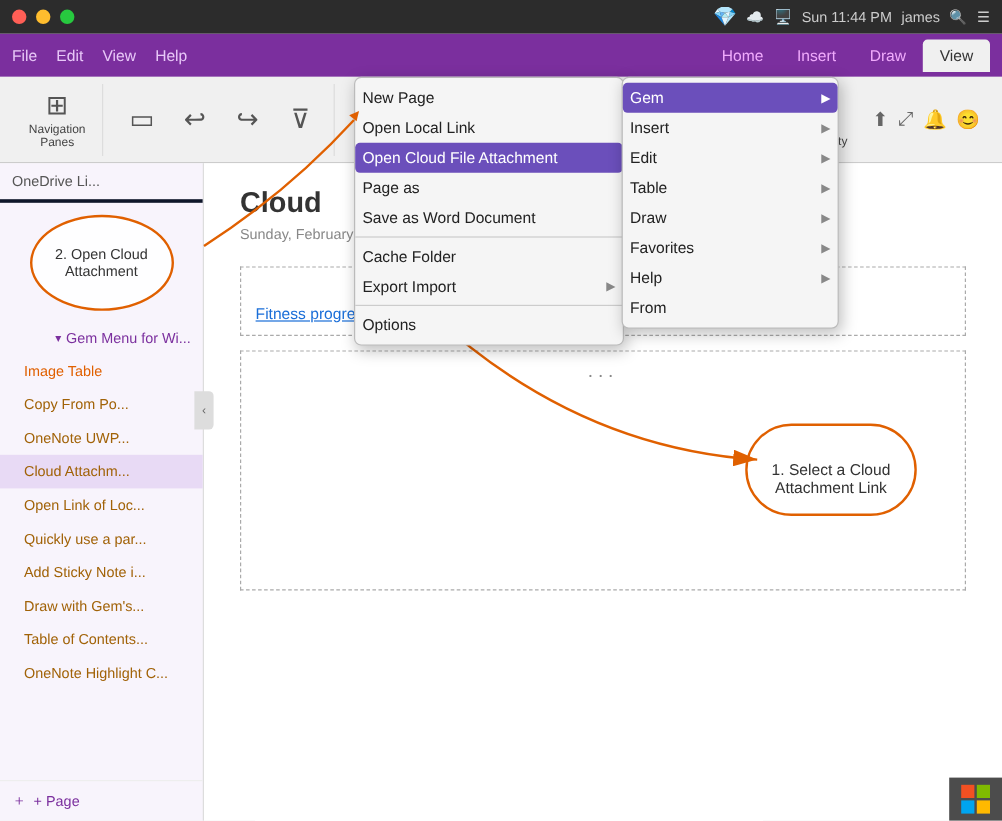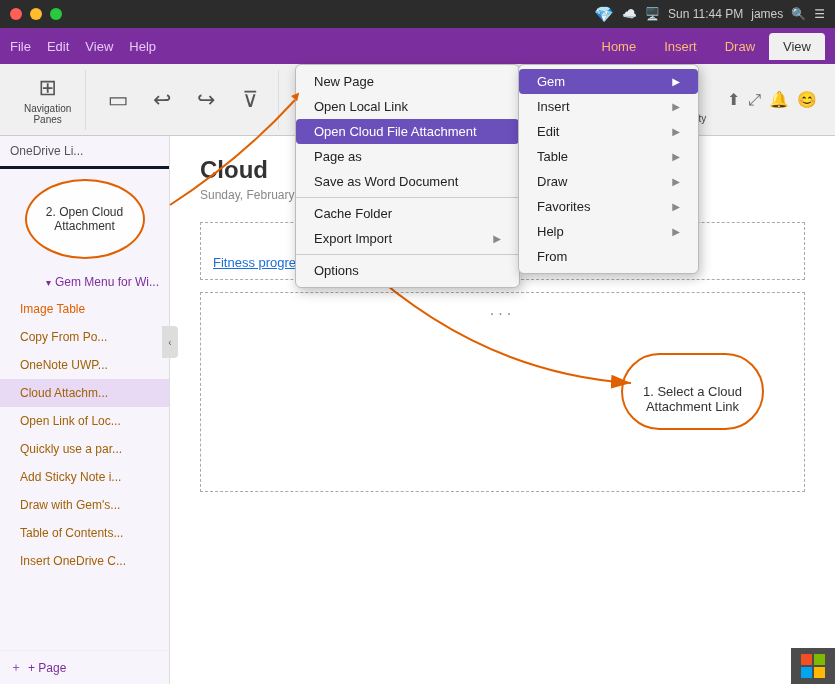--- a/index.html
+++ b/index.html
@@ -19,21 +19,21 @@
     .traffic-light { width: 12px; height: 12px; border-radius: 50%; }
     .tl-red { background: #ff5f56; }
     .tl-yellow { background: #ffbd2e; }
     .tl-green { background: #27c93f; }
     .title-bar-right { display: flex; align-items: center; gap: 8px; color: #ccc; font-size: 12px; }
 
     
     .ribbon-container { background: #7B2F9E; }
     .ribbon-tabs { display: flex; align-items: center; padding: 0 10px; height: 36px; background: #7B2F9E; }
     .ribbon-tab {
-      color: #fdba74;
+      color: #f0abfc;
       font-size: 13px;
       padding: 6px 14px;
       cursor: pointer;
       border-radius: 4px 4px 0 0;
     }
     .ribbon-tab.active { background: #f0f0f0; color: #333; font-weight: 500; }
 
     .ribbon-toolbar {
       background: #f0f0f0;
       height: 72px;
@@ -184,21 +184,21 @@
       width: 225px;
       background: #f5f5f5;
       border: 1px solid #bbb;
       box-shadow: 2px 4px 12px rgba(0,0,0,0.25);
       border-radius: 6px;
       padding: 4px 0;
       pointer-events: all;
       font-size: 13px;
     }
     .menu-item {
-      padding: 5px 18px;
+      padding: 5px 6px;
       cursor: pointer;
       color: #222;
       display: flex;
       align-items: center;
       justify-content: space-between;
     }
     .menu-item.highlighted { background: #6B4FBB; color: white; border-radius: 4px; }
     .menu-divider { height: 1px; background: #ccc; margin: 3px 0; }
     .menu-arrow { font-size: 10px; color: #888; }
     .menu-item.highlighted .menu-arrow { color: white; }
@@ -403,21 +403,21 @@
     <div class="sidebar-item">
       <span>Add Sticky Note i...</span>
     </div>
     <div class="sidebar-item">
       <span>Draw with Gem's...</span>
     </div>
     <div class="sidebar-item">
       <span>Table of Contents...</span>
     </div>
     <div class="sidebar-item">
-      <span>Insert OneDrive C...</span>
+      <span>OneNote Highlight C...</span>
     </div>
 
     <div class="sidebar-add">
       <span>＋</span>
       <span>+ Page</span>
     </div>
   </div>
 
   <div class="sidebar-collapse">‹</div>
 

